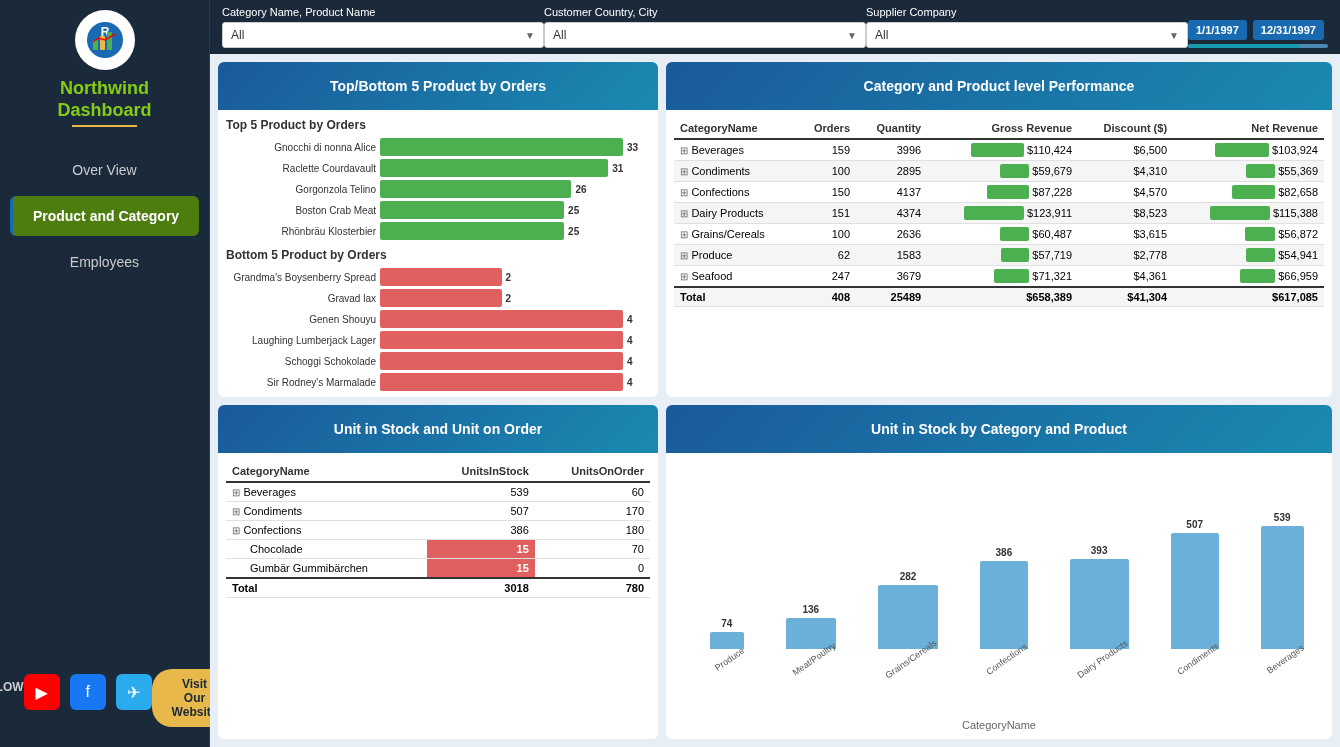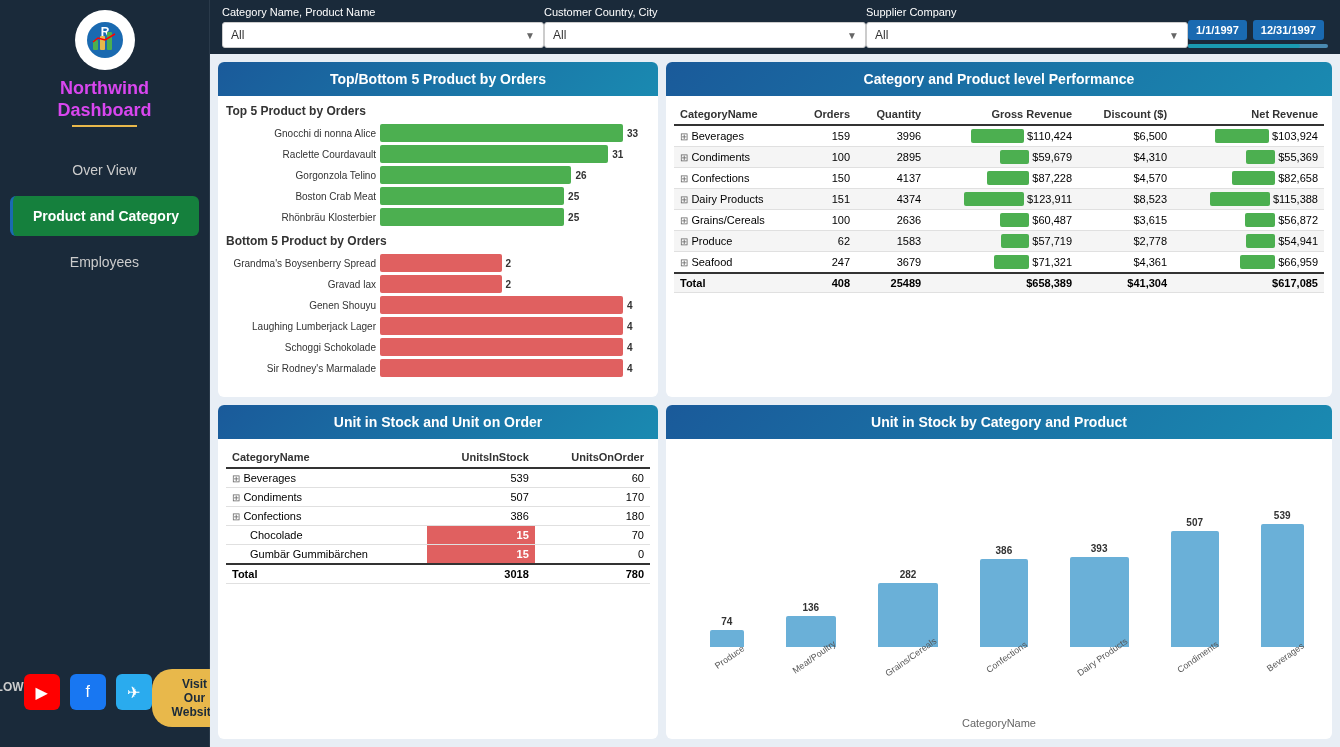--- a/index.html
+++ b/index.html
@@ -24,37 +24,37 @@
     }
     .logo-circle {
       width: 60px; height: 60px;
       background: white;
       border-radius: 50%;
       display: flex; align-items: center; justify-content: center;
       font-size: 22px; color: #1a6ab1; font-weight: bold;
       margin-bottom: 8px;
     }
     .app-title {
-      color: #d946ef; font-size: 18px; font-weight: bold; text-align: center; line-height: 1.2;
+      color: #84cc16; font-size: 18px; font-weight: bold; text-align: center; line-height: 1.2;
     }
     .title-underline {
       width: 70%; height: 2px; background: #e8b84b; margin: 4px auto 10px auto;
     }
     .nav-item {
       width: 90%;
       color: #ccc;
       padding: 12px 15px;
       border-radius: 6px;
       cursor: pointer;
       font-size: 14px;
       text-align: center;
       margin: 3px 0;
     }
     .nav-item.active {
-      background: #15803d;
+      background: #4d7c0f;
       color: white;
       font-weight: bold;
       border-left: 3px solid #1a6ab1;
       border-radius: 6px;
     }
     .follow-section {
       margin-top: auto;
       display: flex;
       align-items: center;
       padding-bottom: 10px;
@@ -174,21 +174,21 @@
       background: white;
       border-radius: 6px;
       overflow: hidden;
       display: flex;
       flex-direction: column;
     }
     .panel-header {
       background: linear-gradient(135deg, #1a5a9a, #1a8ab1);
       color: white;
       text-align: center;
-      padding: 9px 12px;
+      padding: 16px 12px;
       font-size: 14px;
       font-weight: bold;
     }
     .panel-body {
       flex: 1;
       padding: 8px;
       overflow: hidden;
     }
 
     

